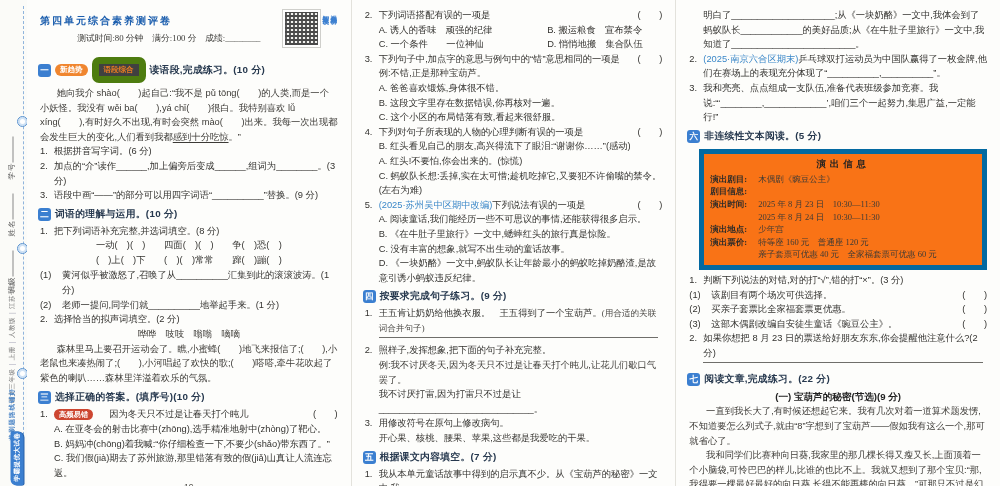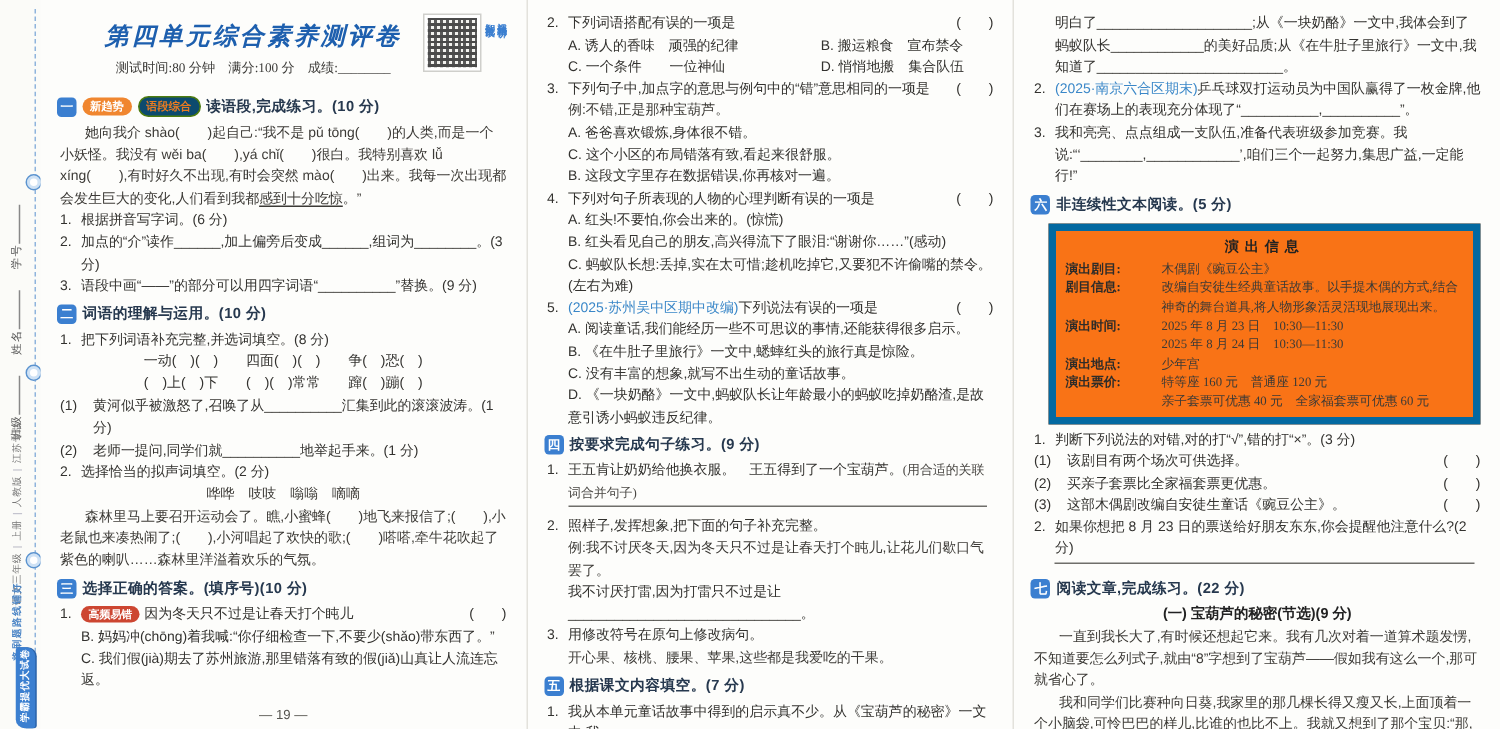--- a/index.html
+++ b/index.html
@@ -25,44 +25,44 @@
   .brand{top:452px;left:-10px;width:46px;background:#3b7fd0;color:#fff;font-size:6.5px;font-weight:bold;
     border-radius:6px 2px 6px 2px;padding:2px 4px;text-align:center;letter-spacing:.5px;
     box-shadow:0 1px 0 #2a62a8;}
   
   .cols{flex:1;display:flex;height:486px;}
   .col{flex:1;position:relative;display:flex;flex-direction:column;
     padding:8px 13px 5px 13px;overflow:hidden;background:#fdfdfb;}
   .col + .col{border-left:1px solid #e3e2dc;}
   
   .phead{position:relative;margin-bottom:3px;}
-  .ptitle{text-align:center;color:#1d5fae;font-size:16px;font-weight:bold;letter-spacing:2px;padding:6px 40px 2px 0;font-style:italic;}
+  .ptitle{text-align:left;color:#1d5fae;font-size:10px;font-weight:bold;letter-spacing:2px;padding:6px 40px 2px 0;}
   .pmeta{text-align:center;font-size:8.8px;color:#3c3b38;font-family:"Liberation Serif","DejaVu Serif",serif;padding:3px 40px 4px 0;}
   .qr-wrap{position:absolute;right:0;top:2px;display:flex;align-items:flex-start;}
   .qr{width:33px;height:33px;background:
       repeating-linear-gradient(0deg,#4a4a4a 0 2px,rgba(255,255,255,0) 2px 4px),
       repeating-linear-gradient(90deg,#5a5a5a 0 2px,#f2f2ef 2px 4px);
       border:2px solid #fff;outline:1px solid #cfcfcb;}
   .qr-cap{display:flex;margin-left:2px;}
   .qr-cap span{writing-mode:vertical-rl;font-size:6.5px;color:#3b7fd0;letter-spacing:1px;line-height:8px;font-weight:bold;}
   
   .sec{display:flex;align-items:center;margin:5px 0 3px -2px;}
   .snum{flex:0 0 13px;height:13px;border-radius:3px;background:#3b7fd0;color:#fff;
     font-size:8.5px;line-height:13px;text-align:center;font-weight:bold;margin-right:4px;}
   .stitle{font-size:9.8px;font-weight:bold;color:#26384e;letter-spacing:.3px;}
   .tag{font-size:7.5px;border-radius:7px;padding:1px 5px;margin-right:4px;font-weight:bold;white-space:nowrap;}
   .tag.solid{background:#f0862f;color:#fff;}
-  .tag.light{background:#0c4a6e;color:#e97b22;border:1px solid #4d7c0f;}
+  .tag.light{background:#404040;color:#e97b22;border:7px solid #4d7c0f;}
   
   .q{display:flex;font-size:9.3px;line-height:14.6px;}
   .qn{flex:0 0 14px;text-align:left;}
   .qn.wide{flex:0 0 22px;}
   .qt{flex:1;}
   .br{flex:0 0 auto;padding-left:6px;color:#33322f;}
-  .badge{font-size:7.3px;background:#cd4631;color:#fff;border-radius:7px;padding:1px 5px;margin-right:3px;font-weight:bold;}
+  .badge{font-size:7.3px;background:#cd4631;color:#fff;border-radius:7px;padding:1px 5px;margin-right:16px;font-weight:bold;}
   .src{color:#3a87c8;}
   .opt{padding-left:14px;font-size:9.3px;line-height:14.6px;}
   .c2{display:flex;padding-left:14px;font-size:9.3px;line-height:14.6px;gap:36px;}
   .c2 .l{flex:1.15;}
   .c2 .r{flex:1;}
   .para{font-size:9.3px;line-height:14.6px;}
   .para.ind{text-indent:1.8em;}
   .para.cont{padding-left:14px;}
   .kai{font-family:Liberation Sans, sans-serif;color:#3c3a36;}
   .center{text-align:center;font-size:9.3px;line-height:15px;}
@@ -70,21 +70,21 @@
   .ul{text-decoration:underline;text-underline-offset:2px;}
   .note{font-family:"Liberation Serif","DejaVu Serif",serif;font-size:8.6px;color:#4a4844;}
   .blankline{border-bottom:1px solid #6f6e6a;height:13px;margin:2px 4px 5px 14px;}
   
   .obox{border:5px solid #0369a1;margin:3px 0 3px 10px;padding:3px 6px 4px 6px;background:#f97316;}
   .obox-title{text-align:center;font-weight:bold;font-size:9.4px;letter-spacing:4px;color:#222;
     font-family:"Liberation Serif","DejaVu Serif",serif;padding:1px 0 2px 0;}
   .orow{display:flex;font-size:8.5px;line-height:12.6px;font-family:"Liberation Serif","DejaVu Serif",serif;color:#3c3a36;}
   .olabel{flex:0 0 48px;font-weight:bold;color:#2e2c29;}
   .orow.padded{padding-left:48px;}
-  .otext{flex:1;margin-left:16px;}
+  .otext{flex:1;}
   .footer{margin-top:auto;text-align:center;font-size:8.8px;color:#55544f;padding-top:2px;}
 </style>
 </head>
 <body>
 
 <div class="sheet">
 
   <div class="rail">
     <div class="fold"></div>
     <div class="fold-dot" style="top:116px"></div>
@@ -154,20 +154,21 @@
         <div class="para kai ind"><span>森林里马上要召开运动会了。瞧,小蜜蜂(　　)地飞来报信了;(　　),小老鼠也来凑热闹了;(　　),小河唱起了欢快的歌;(　　)嗒嗒,牵牛花吹起了紫色的喇叭……森林里洋溢着欢乐的气氛。</span></div>
         <div class="sec">
           <span class="snum">三</span>
           <span class="stitle">选择正确的答案。(填序号)(10 分)</span>
         </div>
         <div class="q">
           <span class="qn">1.</span>
           <div class="qt"><span class="badge">高频易错</span><span>因为冬天只不过是让春天打个盹儿</span></div>
           <span class="br">(　　)</span>
         </div>
+        <div class="opt"><span>A. 在亚冬会的射击比赛中(zhōng),选手精准地射中(zhòng)了靶心。</span></div>
         <div class="opt"><span>B. 妈妈冲(chōng)着我喊:“你仔细检查一下,不要少(shǎo)带东西了。”</span></div>
         <div class="opt"><span>C. 我们假(jià)期去了苏州旅游,那里错落有致的假(jiǎ)山真让人流连忘返。</span></div>
         <div class="footer">— 19 —</div>
       </div>
     <div class="col">
         <div class="q">
           <span class="qn">2.</span>
           <div class="qt"><span>下列词语搭配有误的一项是</span></div>
           <span class="br">(　　)</span>
         </div>
@@ -179,29 +180,29 @@
           <span class="l">C. 一个条件　　一位神仙</span>
         <span class="r">D. 悄悄地搬　集合队伍</span>
         </div>
         <div class="q">
           <span class="qn">3.</span>
           <div class="qt"><span>下列句子中,加点字的意思与例句中的“错”意思相同的一项是</span></div>
           <span class="br">(　　)</span>
         </div>
         <div class="opt kai"><span>例:不错,正是那种宝葫芦。</span></div>
         <div class="opt"><span>A. 爸爸喜欢锻炼,身体很不错。</span></div>
+        <div class="opt"><span>B. 这段文字里存在数据错误,你再核对一遍。</span></div>
         <div class="opt"><span>C. 这个小区的布局错落有致,看起来很舒服。</span></div>
-        <div class="opt"><span>B. 这段文字里存在数据错误,你再核对一遍。</span></div>
         <div class="q">
           <span class="qn">4.</span>
           <div class="qt"><span>下列对句子所表现的人物的心理判断有误的一项是</span></div>
           <span class="br">(　　)</span>
         </div>
+        <div class="opt"><span>B. 红头看见自己的朋友,高兴得流下了眼泪:“谢谢你……”(感动)</span></div>
         <div class="opt"><span>A. 红头!不要怕,你会出来的。(惊慌)</span></div>
-        <div class="opt"><span>B. 红头看见自己的朋友,高兴得流下了眼泪:“谢谢你……”(感动)</span></div>
         <div class="opt"><span>C. 蚂蚁队长想:丢掉,实在太可惜;趁机吃掉它,又要犯不许偷嘴的禁令。(左右为难)</span></div>
         <div class="q">
           <span class="qn">5.</span>
           <div class="qt"><span class="src">(2025·苏州吴中区期中改编)</span><span>下列说法有误的一项是</span></div>
           <span class="br">(　　)</span>
         </div>
         <div class="opt"><span>A. 阅读童话,我们能经历一些不可思议的事情,还能获得很多启示。</span></div>
         <div class="opt"><span>B. 《在牛肚子里旅行》一文中,蟋蟀红头的旅行真是惊险。</span></div>
         <div class="opt"><span>C. 没有丰富的想象,就写不出生动的童话故事。</span></div>
         <div class="opt"><span>D. 《一块奶酪》一文中,蚂蚁队长让年龄最小的蚂蚁吃掉奶酪渣,是故意引诱小蚂蚁违反纪律。</span></div>
@@ -249,21 +250,20 @@
           <span class="stitle">非连续性文本阅读。(5 分)</span>
         </div>
         <div class="obox">
           <div class="obox-title">演出信息</div>
           <div class="orow">
             <span class="olabel">演出剧目:</span>
             <span class="otext">木偶剧《豌豆公主》</span>
           </div>
           <div class="orow">
             <span class="olabel">剧目信息:</span>
-            <span class="otext">改编自安徒生经典童话故事。以手提木偶的方式,结合神奇的舞台道具,将人物形象活灵活现地展现出来。</span>
           </div>
           <div class="orow">
             <span class="olabel">演出时间:</span>
             <span class="otext">2025 年 8 月 23 日　10:30—11:30</span>
           </div>
           <div class="orow padded">
             <span class="otext">2025 年 8 月 24 日　10:30—11:30</span>
           </div>
           <div class="orow">
             <span class="olabel">演出地点:</span>

